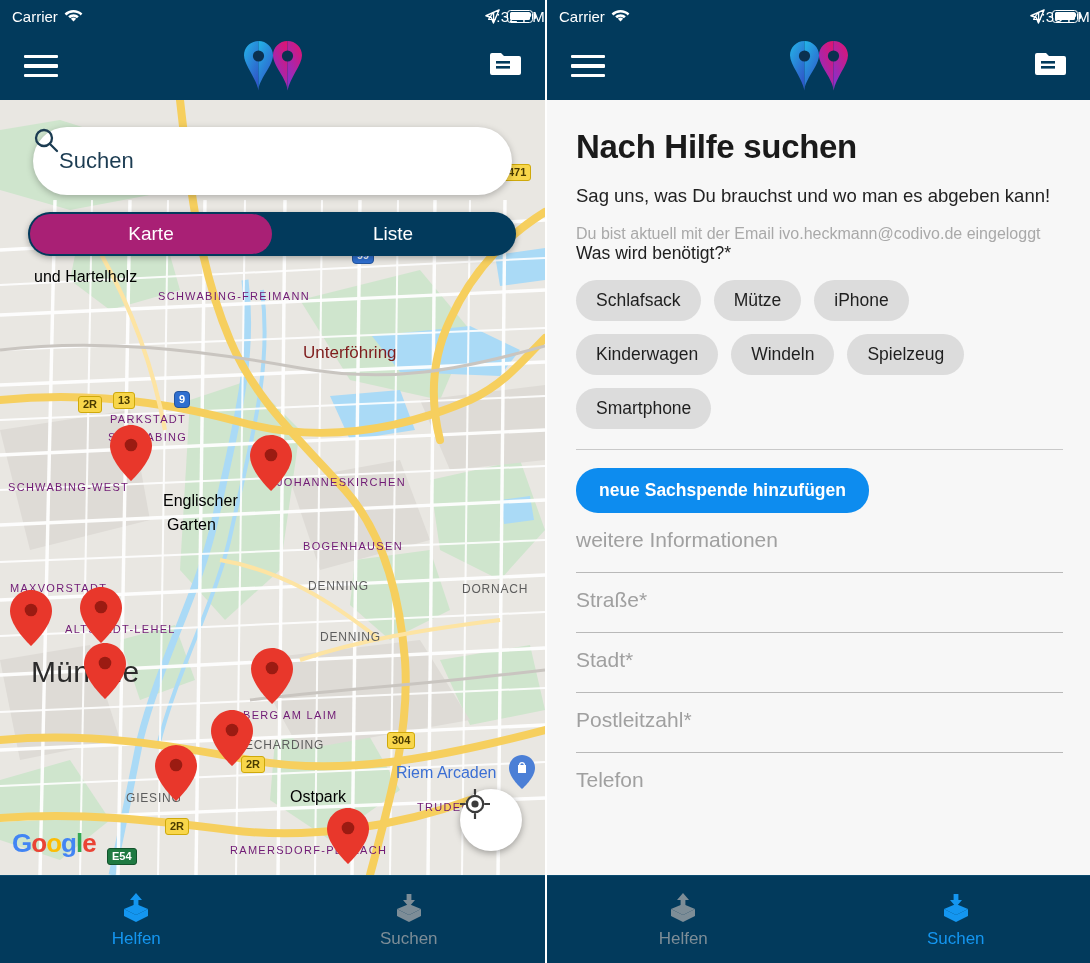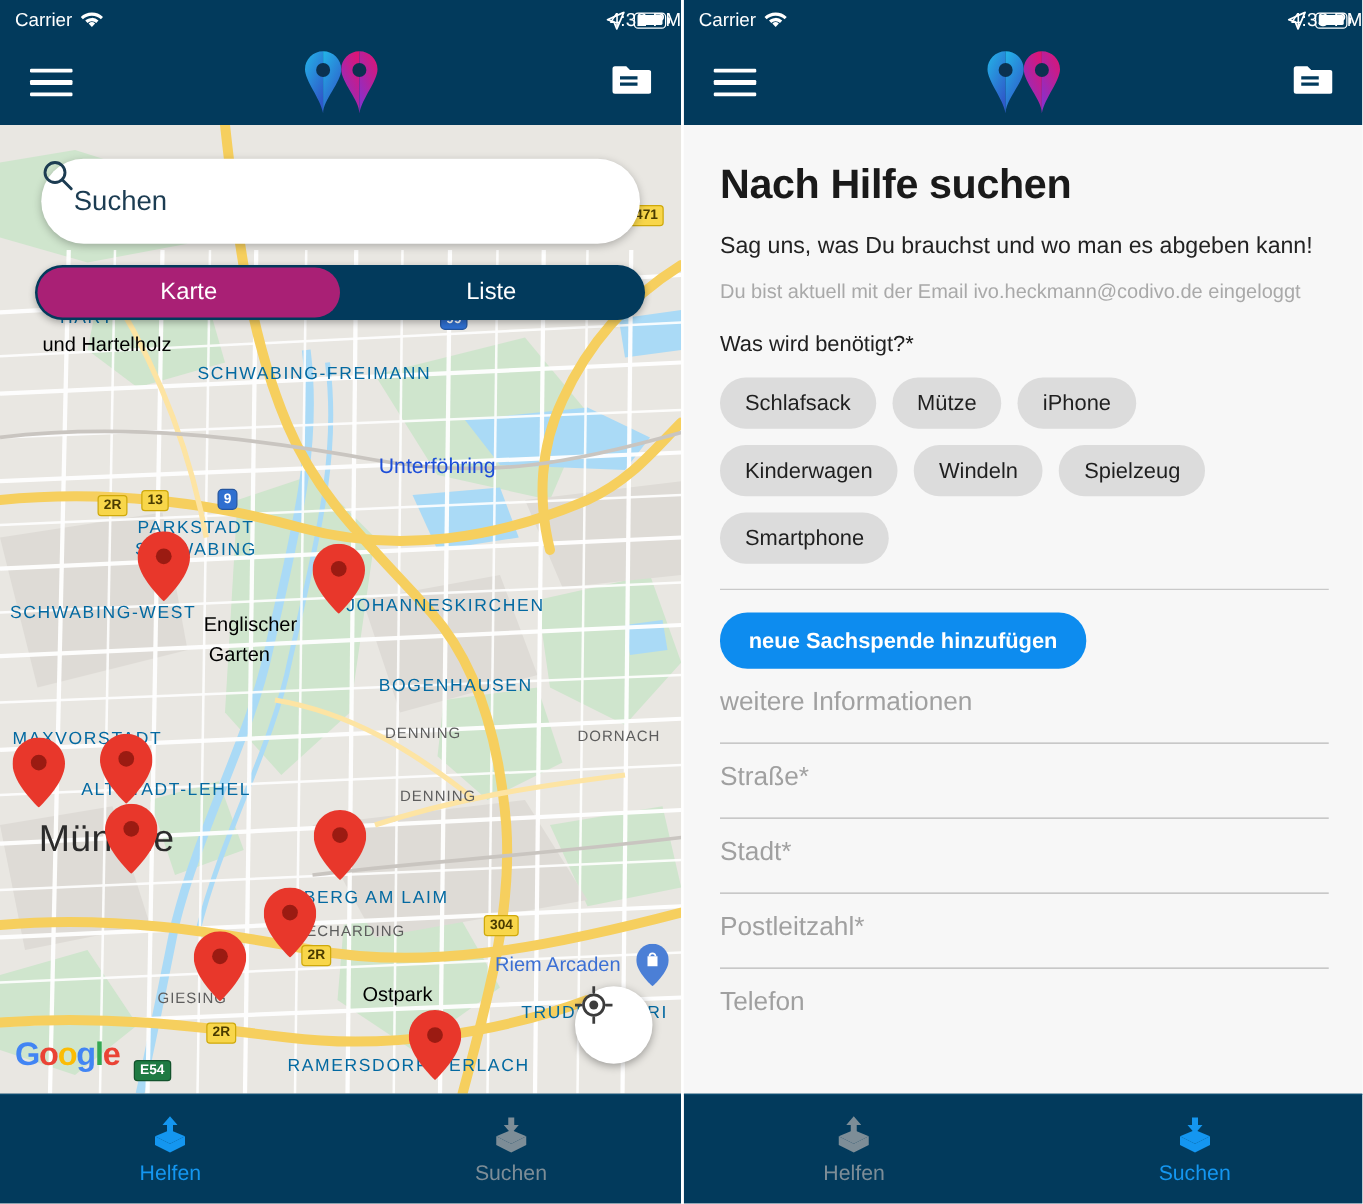--- a/index.html
+++ b/index.html
@@ -52,23 +52,23 @@
   
   .map {
     position: absolute; top: 100px; left: 0; width: 545px; height: 775px;
     background: #e8e6e1; overflow: hidden;
   }
   .map svg { position: absolute; inset: 0; }
   .maplabel {
     position: absolute; font-family: "Liberation Sans", sans-serif;
     color: #5d5d5d; white-space: nowrap; pointer-events: none;
   }
-  .maplabel.hood { font-size: 14px; letter-spacing: 1.3px; color: #0369a1; }
+  .maplabel.hood { font-size: 11px; letter-spacing: 1.3px; color: #701a75; }
   .maplabel.city { font-size: 30px; color: #2b2b2b; letter-spacing: .3px; }
-  .maplabel.town { font-size: 17px; color: #1d4ed8; margin-top: 20px; }
+  .maplabel.town { font-size: 17px; color: #7f1d1d; }
   .maplabel.park { font-size: 16px; color: #000000; }
   .maplabel.poi  { font-size: 16px; color: #3b6fd4; }
   .maplabel.sub  { font-size: 12px; letter-spacing: .8px; }
 
   .shield {
     position:absolute; font-size: 11px; font-weight: bold; color:#4a3b00;
     background:#f8d64a; border:1.5px solid #cfa90b; border-radius:3px;
     padding: 1px 4px; line-height: 1.15;
   }
   .shield.blue { background:#2f6fd0; border-color:#24559e; color:#fff; border-radius:4px; }
@@ -106,21 +106,21 @@
   .gmlogo span:nth-child(5){color:#34A853} .gmlogo span:nth-child(6){color:#EA4335}
 
   
   .form {
     position: absolute; top: 100px; left: 0; width: 545px; height: 775px;
     background: #f7f7f7; padding: 28px 29px 0 29px; overflow: hidden;
   }
   .form h1 { font-size: 33px; color: #1a1a1a; font-weight: bold; letter-spacing: -.3px; }
   .form .sub { font-size: 18.5px; color: #222; margin-top: 18px; line-height: 1.35; }
   .form .loginnote { font-size: 16px; color: #a9a9a9; margin-top: 16px; }
-  .form .qlabel { font-size: 17.5px; color: #202020; margin-top: 22px; }
+  .form .qlabel { font-size: 17.5px; color: #202020; }
   .chips { display: flex; flex-wrap: wrap; gap: 13px; margin-top: 16px; }
   .chip {
     background: #dcdcdc; color: #1f1f1f; border-radius: 22px;
     padding: 10px 20px; font-size: 17.5px; cursor: pointer;
   }
   .rule { height: 1px; background: #c9c9c9; margin-top: 20px; }
   .addbtn {
     display: inline-block; background: #0d8cef; color: #fff; font-weight: bold;
     font-size: 17.5px; border-radius: 22px; padding: 12px 23px; margin-top: 18px;
     border: none; cursor: pointer; font-family: "Liberation Sans", sans-serif;

